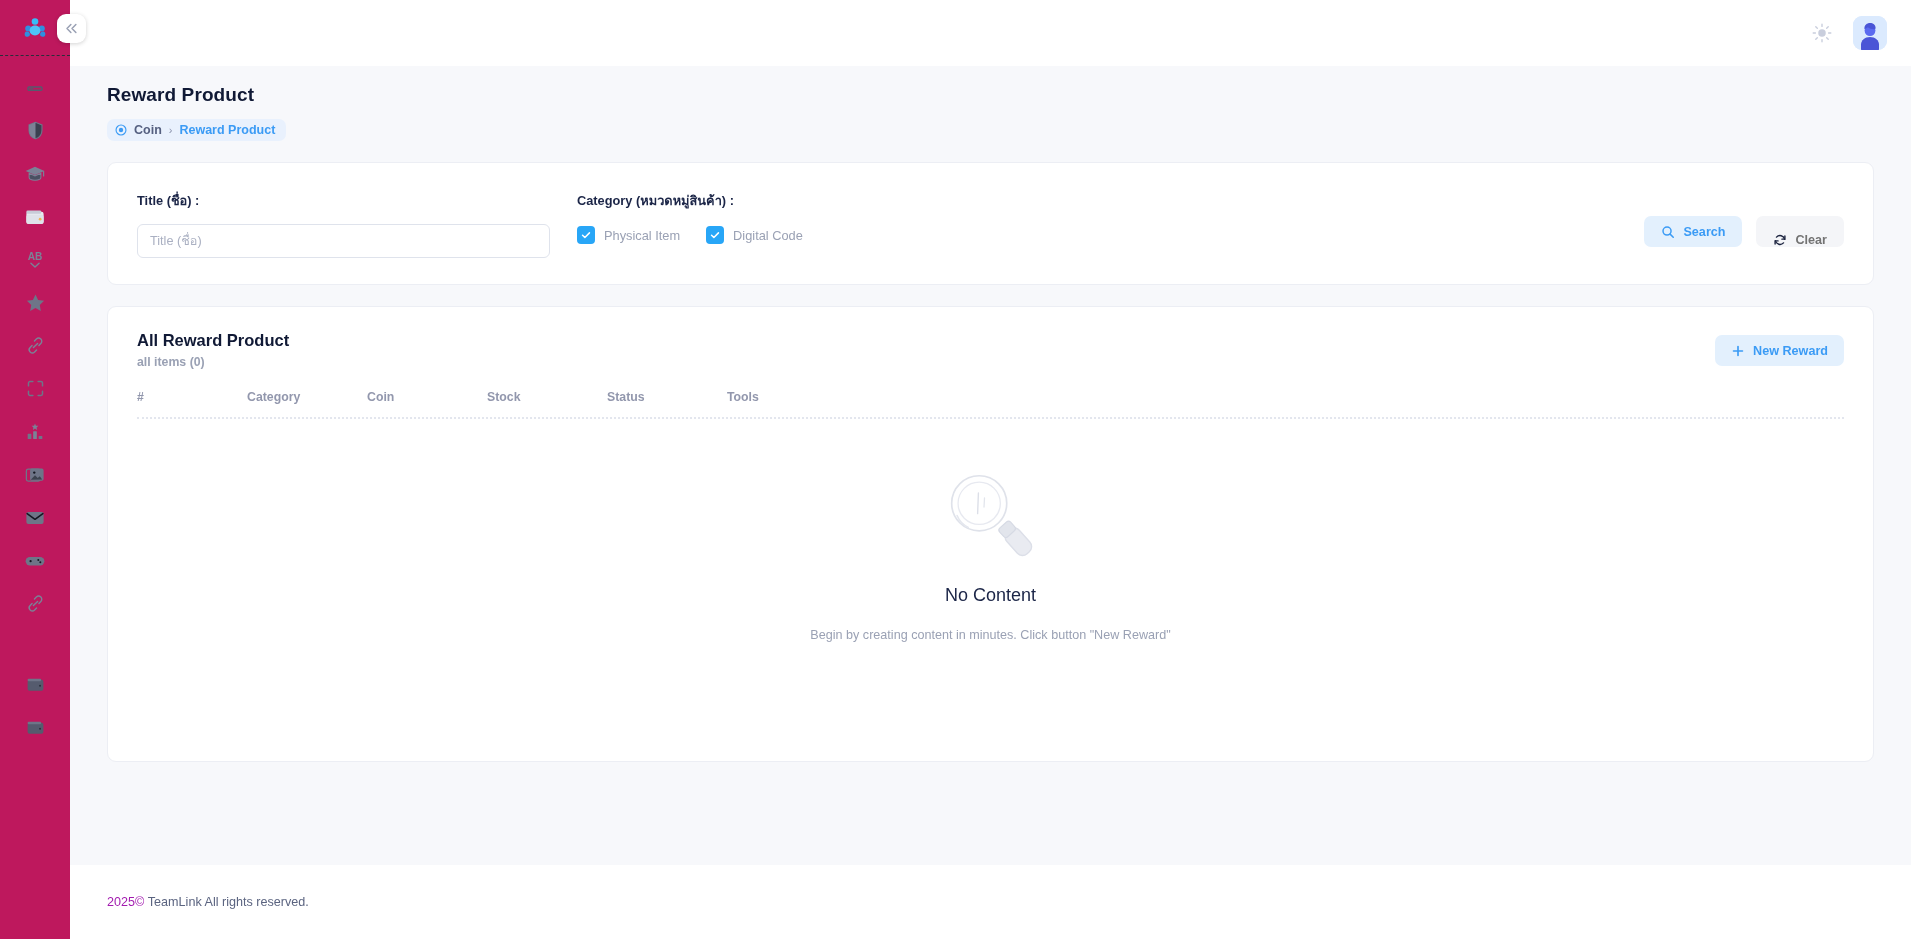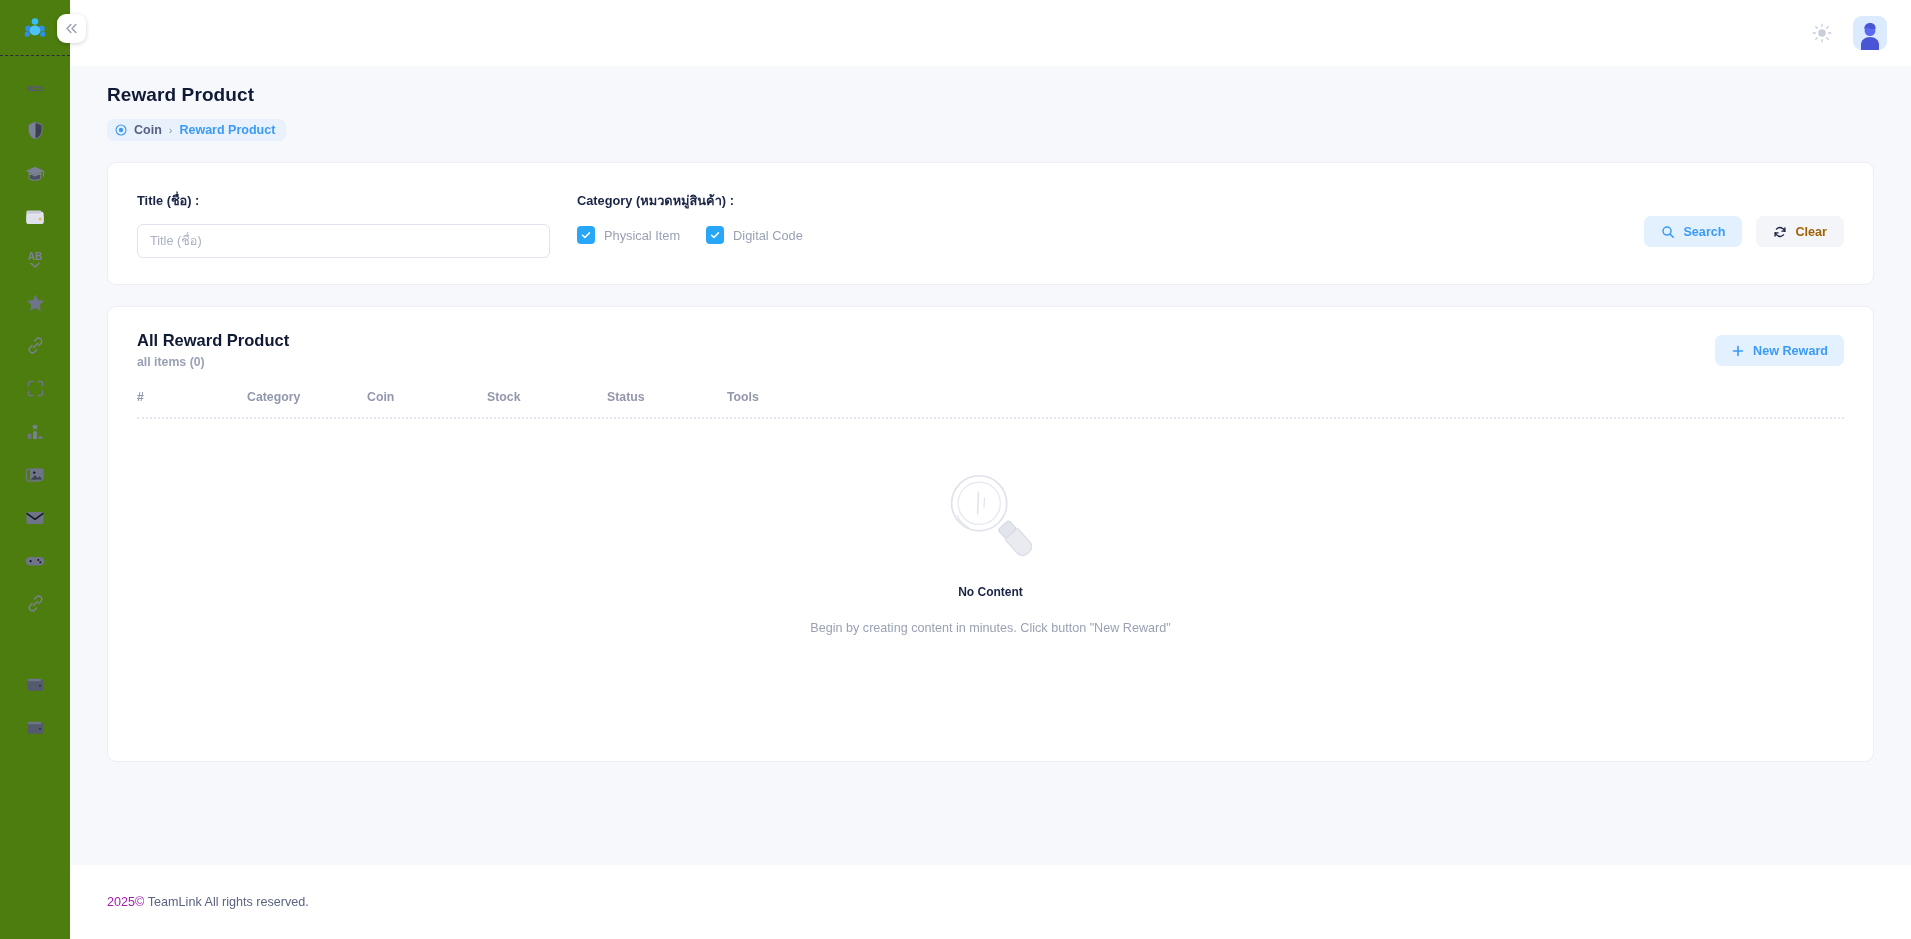--- a/index.html
+++ b/index.html
@@ -8,21 +8,21 @@
     width: 1911px; height: 939px;
     overflow: hidden;
     font-family: "Liberation Sans", sans-serif;
     background: #ffffff;
   }
   body { display: flex; }
 
   
   .sidebar {
     width: 70px; height: 939px;
-    background: #4d7c0f;
+    background: #be185d;
     flex: 0 0 70px;
     display: flex; flex-direction: column;
     align-items: center;
     position: relative;
   }
   .sb-logo {
     height: 55px; width: 100%;
     display: flex; align-items: center; justify-content: center;
   }
   .sb-divider {
@@ -157,21 +157,21 @@
     display: inline-flex; align-items: center; justify-content: center;
     gap: 8px;
     font-size: 12.6px;
     font-weight: 600;
     cursor: pointer;
     border: none;
     font-family: "Liberation Sans", sans-serif;
     padding: 0 17px;
   }
   .btn-search { background: #e3f0fd; color: #3b9bf5; }
-  .btn-clear  { background: #f4f5f8; color: #a16207; }
+  .btn-clear  { background: #f4f5f8; color: #737373; align-items: flex-end; }
 
   
   .table-card { padding: 24px 29px 0 29px; height: 456px; }
   .tc-head { display: flex; align-items: flex-start; }
   .tc-title { font-size: 16.5px; font-weight: bold; color: #101935; }
   .tc-sub { font-size: 12.3px; color: #9aa1b4; margin-top: 5px; font-weight: 600;}
   .btn-new {
     background: #e3f0fd; color: #3b9bf5;
     margin-left: auto; margin-top: 4px;
     height: 31px; padding: 12px 16px;
@@ -189,21 +189,21 @@
   .th-coin   { width: 120px; }
   .th-stock  { width: 120px; }
   .th-status { width: 120px; }
   .th-tools  { width: 100px; }
 
   .empty {
     display: flex; flex-direction: column; align-items: center;
     padding-top: 42px;
   }
   .empty-title {
-    font-size: 12px; font-weight: bold; color: #1b2547;
+    font-size: 18px; font-weight: normal; color: #1b2547;
     margin-top: 6px;
   }
   .empty-sub { font-size: 12.6px; color: #9aa1b4; margin-top: 22px; }
 
   
   .footer {
     height: 74px;
     background: #ffffff;
     display: flex; align-items: center;
     padding-left: 37px;

